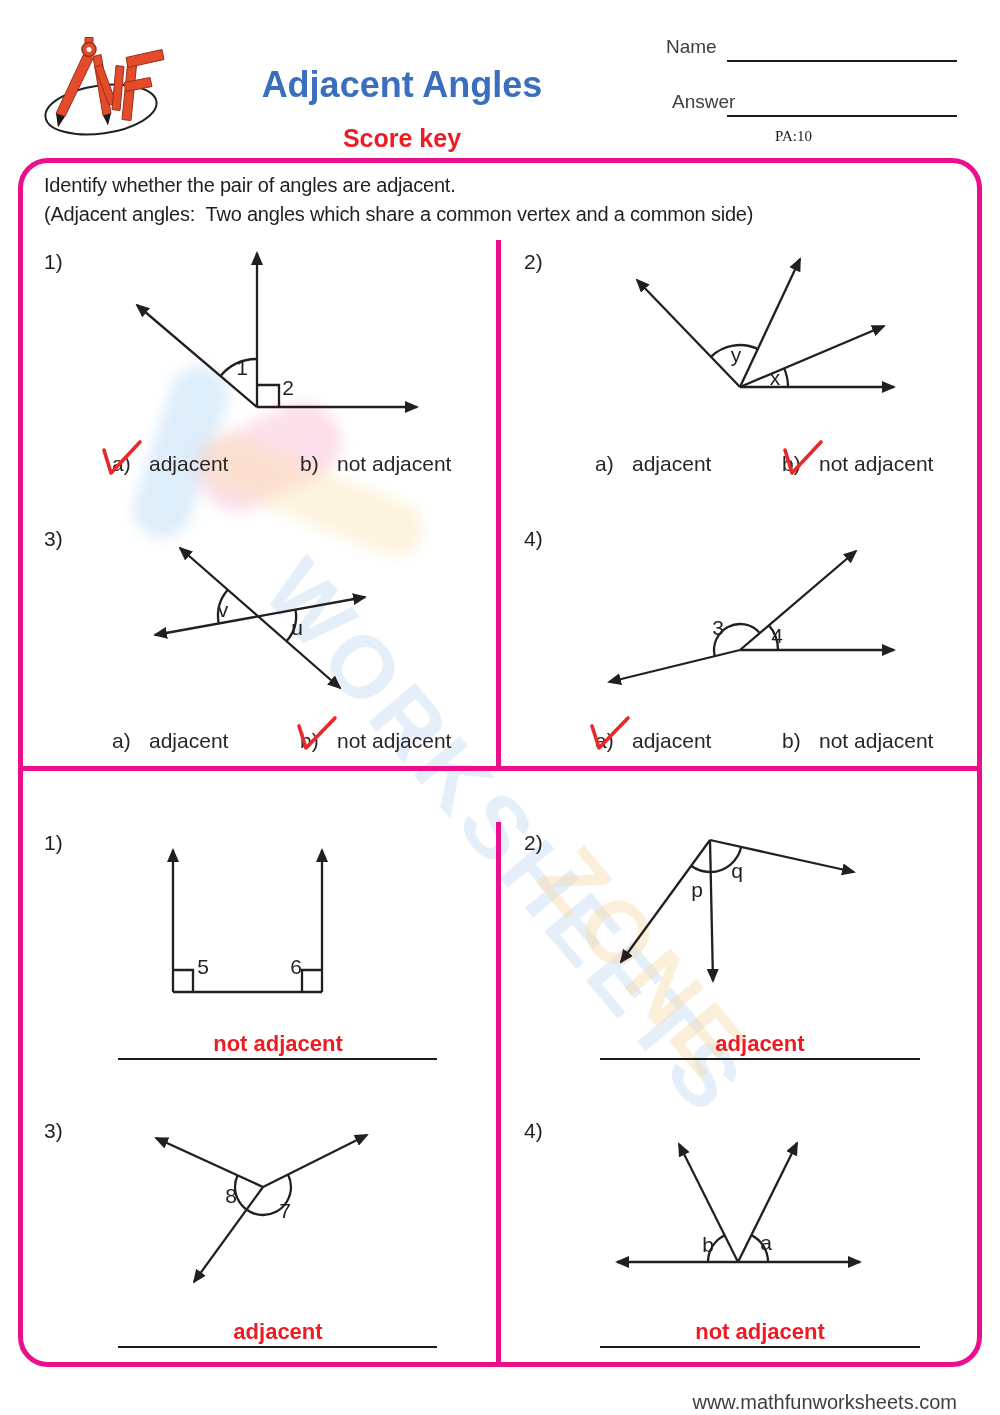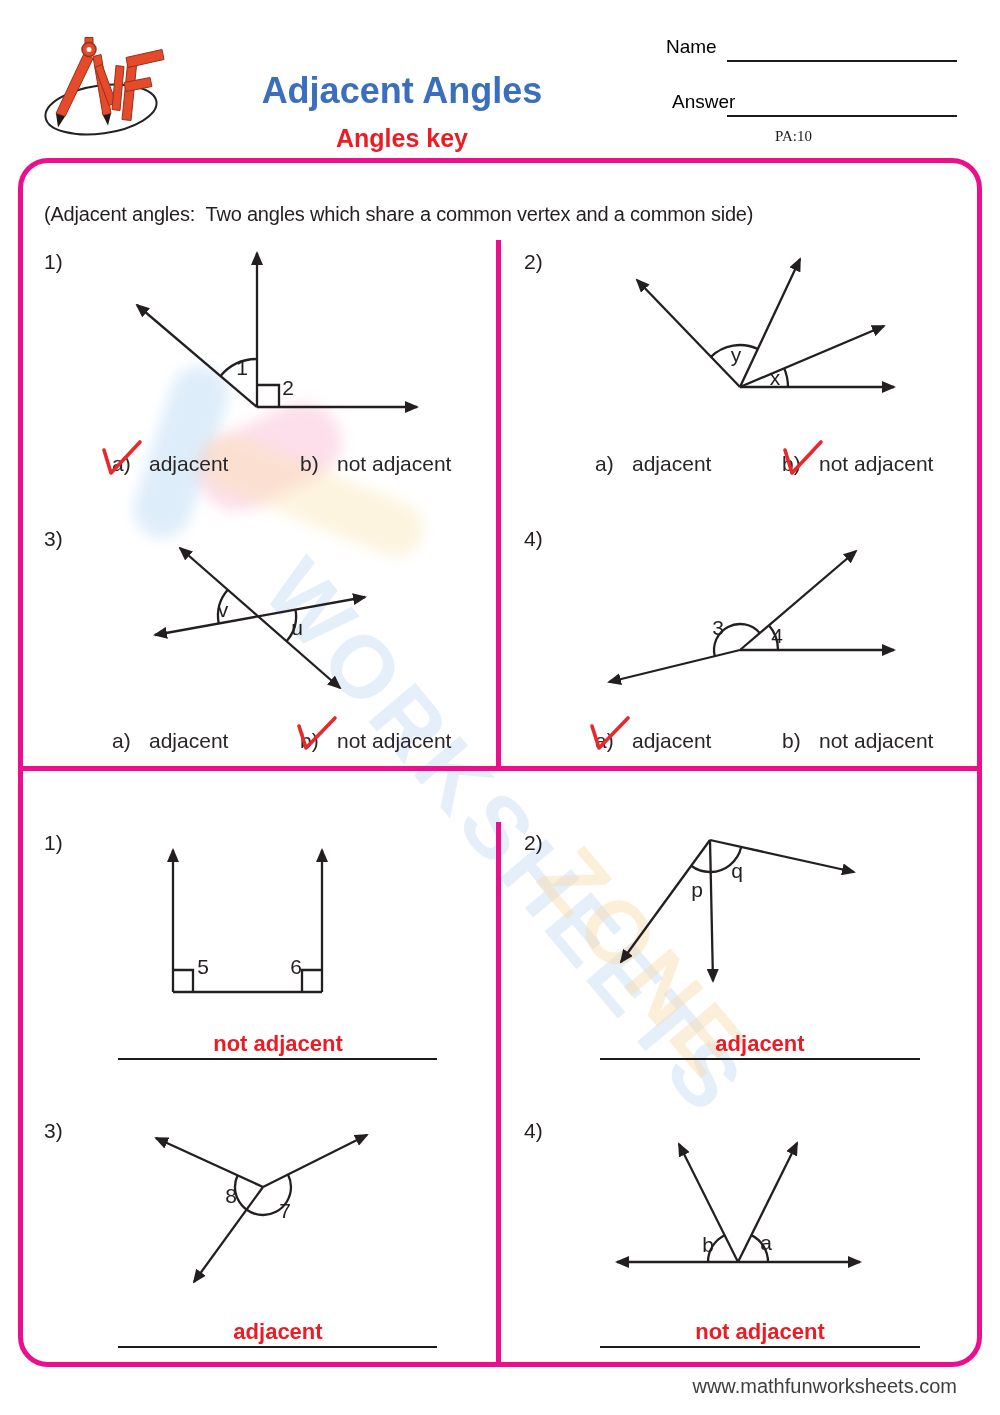--- a/index.html
+++ b/index.html
@@ -2,32 +2,32 @@
 <html><head>
 <meta charset="utf-8">
 <style>
   html,body{margin:0;padding:0;background:#888;}
   .page{position:relative;width:1000px;height:1415px;background:#ffffff;overflow:hidden;
         font-family:"Liberation Sans",sans-serif;color:#231f20;}
   .abs{position:absolute;}
   .pre{white-space:pre-wrap;}
   .title{font-size:36px;font-weight:bold;color:#3b6fbe;text-align:center;}
   .subtitle{font-size:25px;font-weight:bold;color:#ed1c24;text-align:center;}
-  .fieldlabel{font-size:19px;color:#000000;}
+  .fieldlabel{font-size:19px;color:#404040;}
   .fieldline{height:2px;background:#1b1b1b;}
   .pa{font-family:"Liberation Serif",serif;font-size:15px;color:#1b1b1b;}
   .qbox{border:5px solid #ec0f8d;border-radius:30px;box-sizing:border-box;}
   .pinkline{background:#ec0f8d;}
   .instr{font-size:20px;letter-spacing:-0.2px;color:#231f20;}
   .qnum{font-size:21px;color:#231f20;}
   .opt{display:flex;font-size:21px;color:#2a2627;}
   .opt .letter{display:inline-block;width:37px;}
   .ans{font-size:22px;font-weight:bold;color:#ed1c24;text-align:center;width:320px;}
   .ansline{height:2px;background:#1b1b1b;}
-  .footer{font-size:20px;color:#3f3f3f;text-align:right;width:357px;}
+  .footer{font-size:20px;color:#3f3f3f;text-align:right;width:357px;margin-top:16px;}
   .wm-text{font-size:88px;font-weight:bold;letter-spacing:6px;transform-origin:0 0;
            transform:rotate(50deg);font-family:"Liberation Sans",sans-serif;}
   .wm-blob{filter:blur(7px);border-radius:40px;}
   svg{display:block;}
   .overlay{pointer-events:none;}
 </style>
 </head>
 <body>
 
 <div class="page">
@@ -47,34 +47,35 @@
     <polygon points="47,10 55,10 55,17 47,17" fill="#e34b2b" stroke="#99301a" stroke-width="1"></polygon>
     <circle cx="51" cy="22" r="7" fill="#e34b2b" stroke="#99301a" stroke-width="1.5"></circle>
     <circle cx="51" cy="22" r="2.5" fill="#ffffff"></circle>
     <polygon points="57,40 71,78 78,75 64,37" fill="#e34b2b" stroke="#99301a" stroke-width="1"></polygon>
     <polygon points="78,38 74,82 82,83 86,39" fill="#e34b2b" stroke="#99301a" stroke-width="1"></polygon>
     <polygon points="90,32 84,92 93,93 99,33" fill="#e34b2b" stroke="#99301a" stroke-width="1"></polygon>
     <polygon points="88,30 124,22 126,32 90,40" fill="#e34b2b" stroke="#99301a" stroke-width="1"></polygon>
     <polygon points="86,55 112,50 114,59 88,64" fill="#e34b2b" stroke="#99301a" stroke-width="1"></polygon>
   </svg>
 
-  <div class="abs title" style="left:218px;top:70px;width:368px;">Adjacent Angles</div>
-  <div class="abs subtitle" style="left:218px;top:124px;width:368px;">Angles key</div>
+  <div class="abs title" style="left:218px;top:64px;width:368px;">Adjacent Angles</div>
+  <div class="abs subtitle" style="left:218px;top:124px;width:368px;">Score key</div>
 
   <div class="abs fieldlabel" style="left:666px;top:36px;">Name</div>
   <div class="abs fieldline" style="left:727px;top:60px;width:230px;"></div>
   <div class="abs fieldlabel" style="left:672px;top:91px;">Answer</div>
   <div class="abs fieldline" style="left:727px;top:115px;width:230px;"></div>
   <div class="abs pa" style="left:775px;top:128px;">PA:10</div>
 
   <div class="abs qbox" style="left:18px;top:158px;width:964px;height:1209px;"></div>
   <div class="abs pinkline" style="left:23px;top:766px;width:954px;height:5px;"></div>
   <div class="abs pinkline" style="left:496px;top:240px;width:5px;height:526px;"></div>
   <div class="abs pinkline" style="left:496px;top:822px;width:5px;height:540px;"></div>
 
+  <div class="abs instr" style="left:44px;top:174px;">Identify whether the pair of angles are adjacent.</div>
   <div class="abs instr pre" style="left:44px;top:203px;text-align:center;">(Adjacent angles:  Two angles which share a common vertex and a common side)</div>
 
   <div class="abs qnum" style="left:44px;top:250px;">1)</div>
   <div class="abs qnum" style="left:524px;top:250px;">2)</div>
   <div class="abs qnum" style="left:44px;top:527px;">3)</div>
   <div class="abs qnum" style="left:524px;top:527px;">4)</div>
 
   <div class="abs opt" style="left:112px;top:452px;">
     <span class="letter">a)</span>
     <span>adjacent</span>

